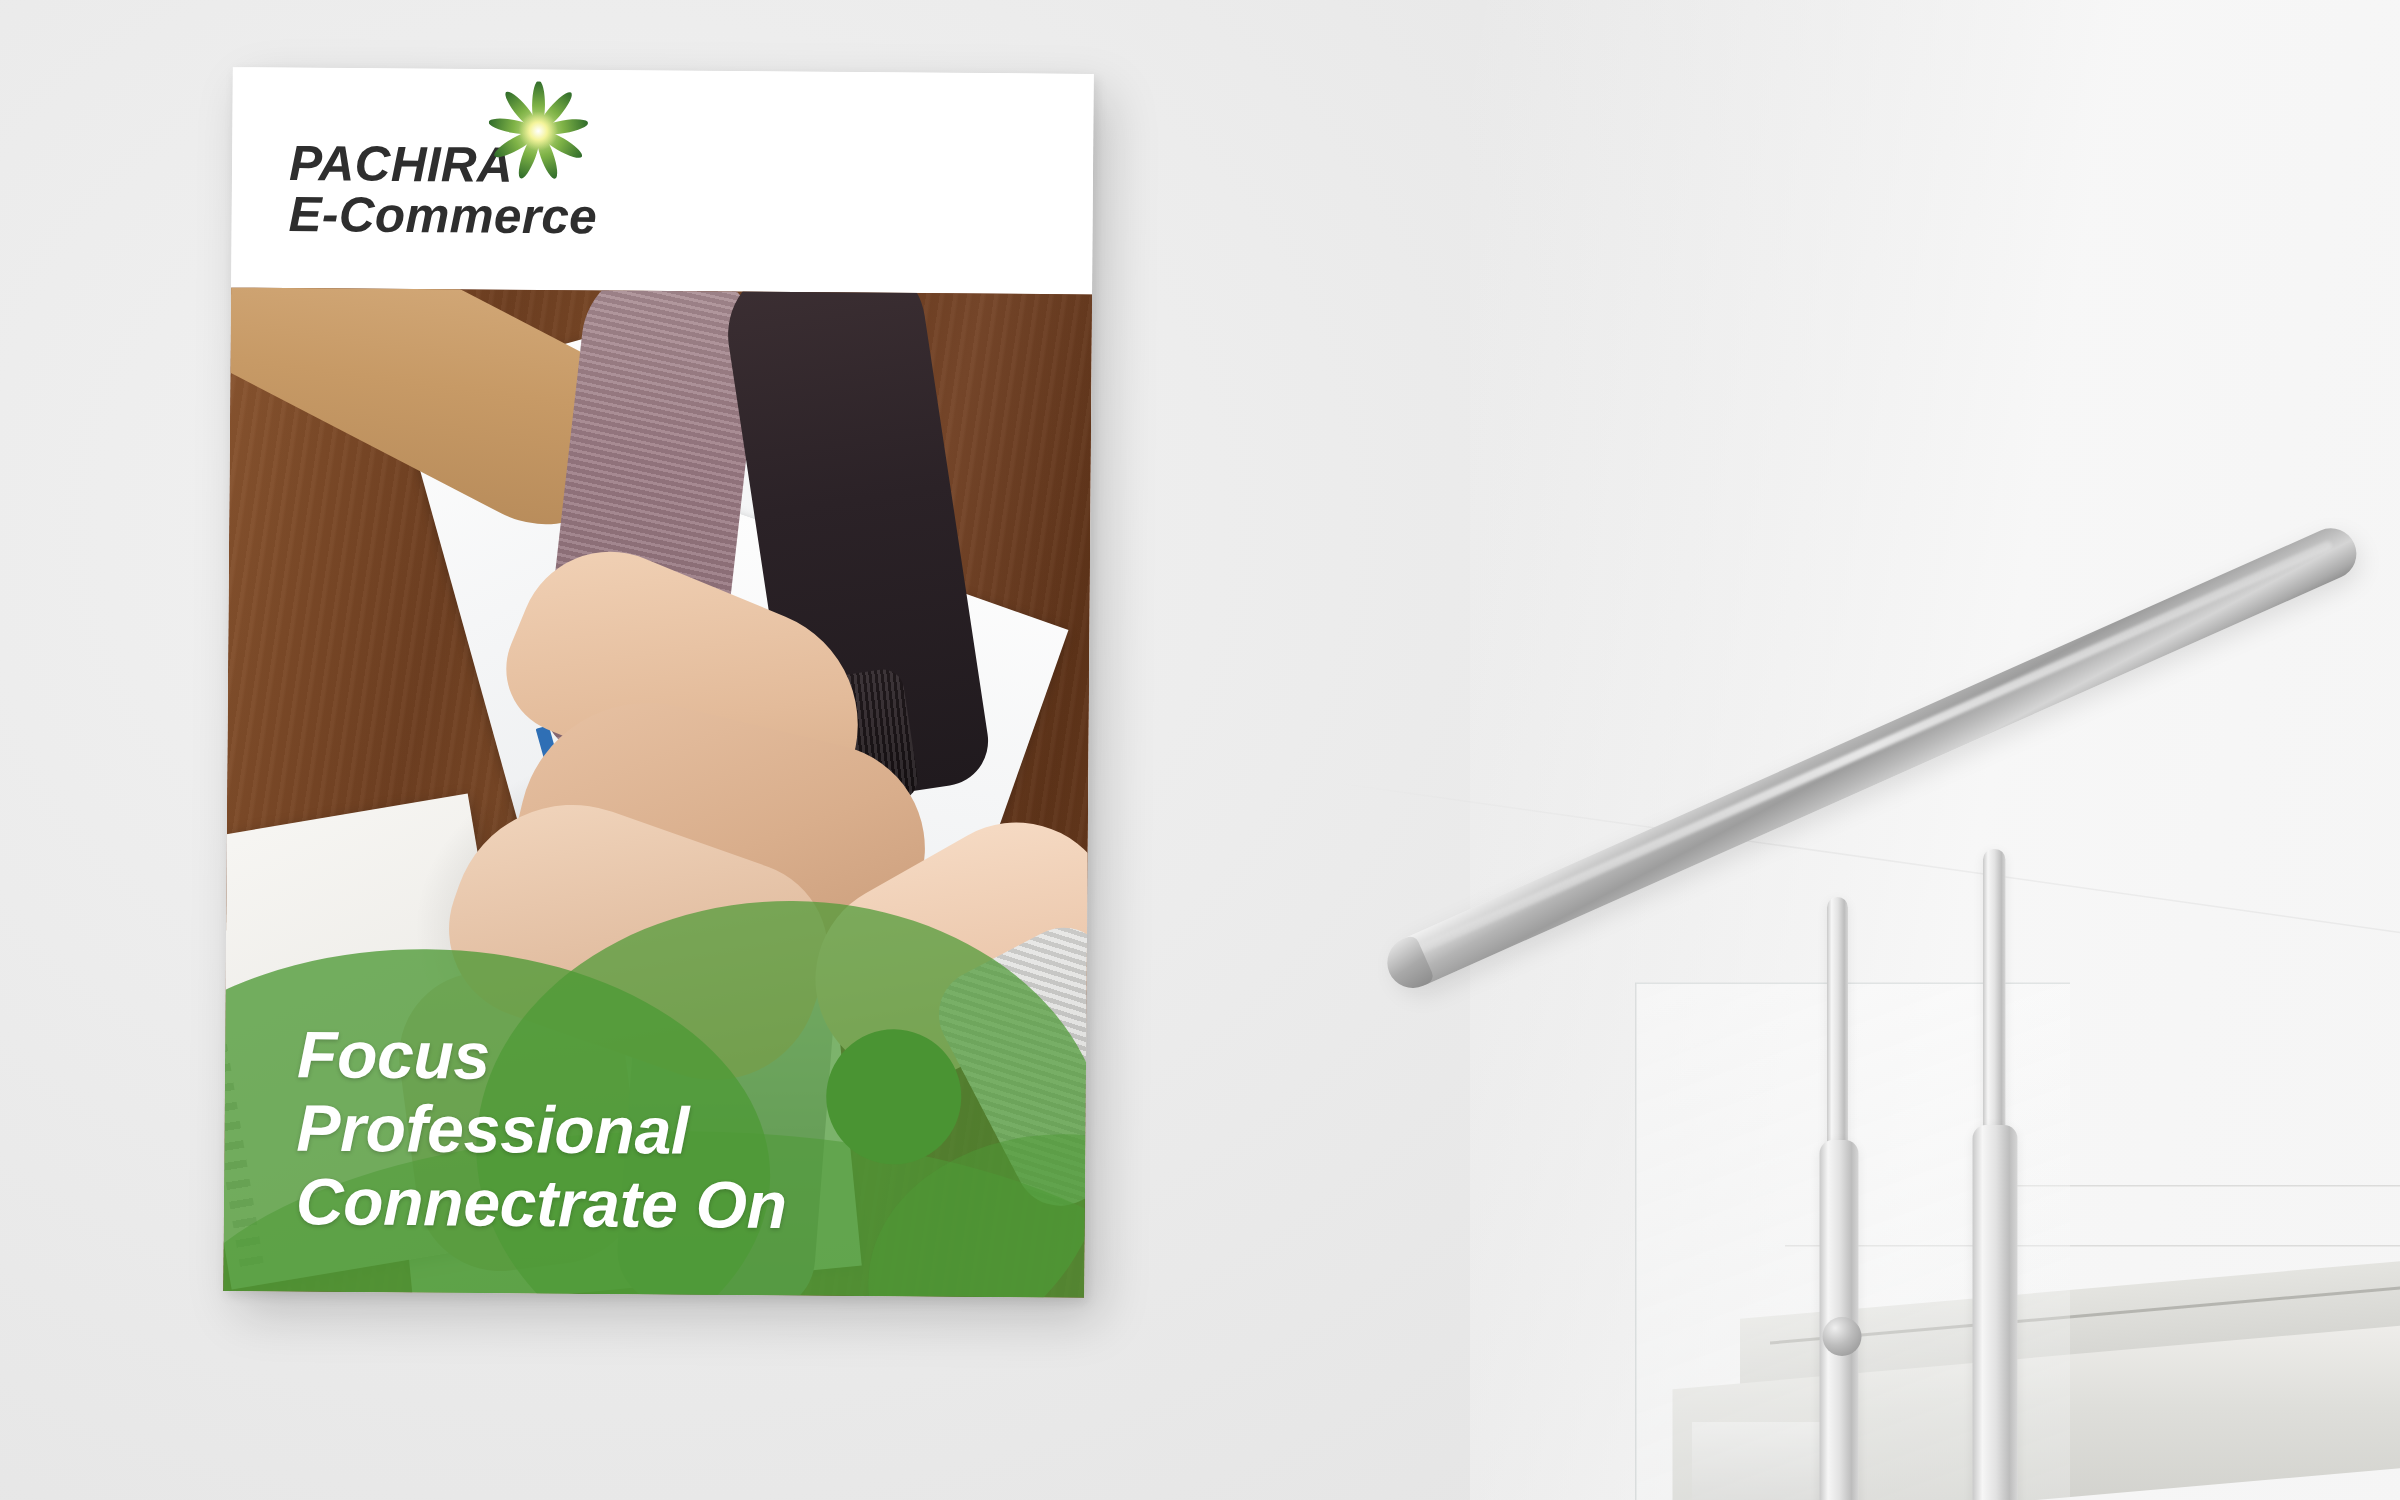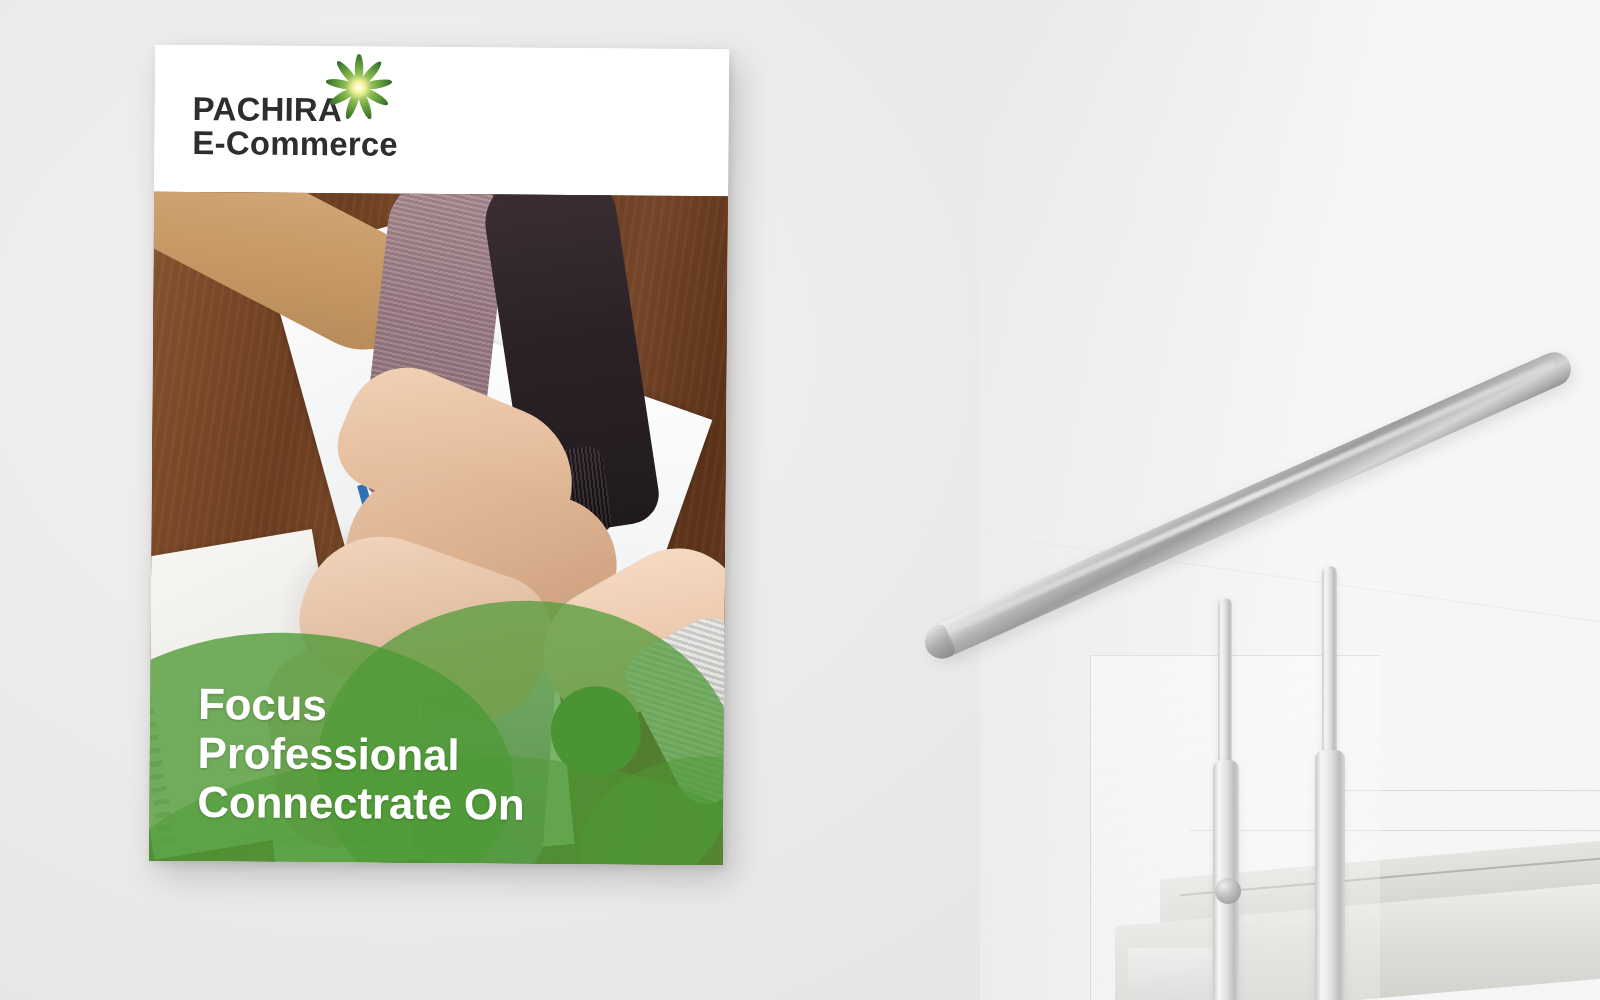--- a/index.html
+++ b/index.html
@@ -8,20 +8,21 @@
     overflow:hidden;
     font-family:"Liberation Sans", sans-serif;
   }
 
   
   #scene {
     position:relative;
     width:1600px; height:1000px;
     background:#3b82f6;
     overflow:hidden;
+    font-style:italic;
   }
 
   
   .wall {
     position:absolute; inset:0;
     background:
       radial-gradient(ellipse 1100px 900px at 25% 35%, #f2f2f2 0%, #ececec 45%, #e4e4e4 100%),
       linear-gradient(115deg,#f0f0f0 0%, #e9e9e9 55%, #e2e2e2 100%);
   }
   .wall-shade-r {

